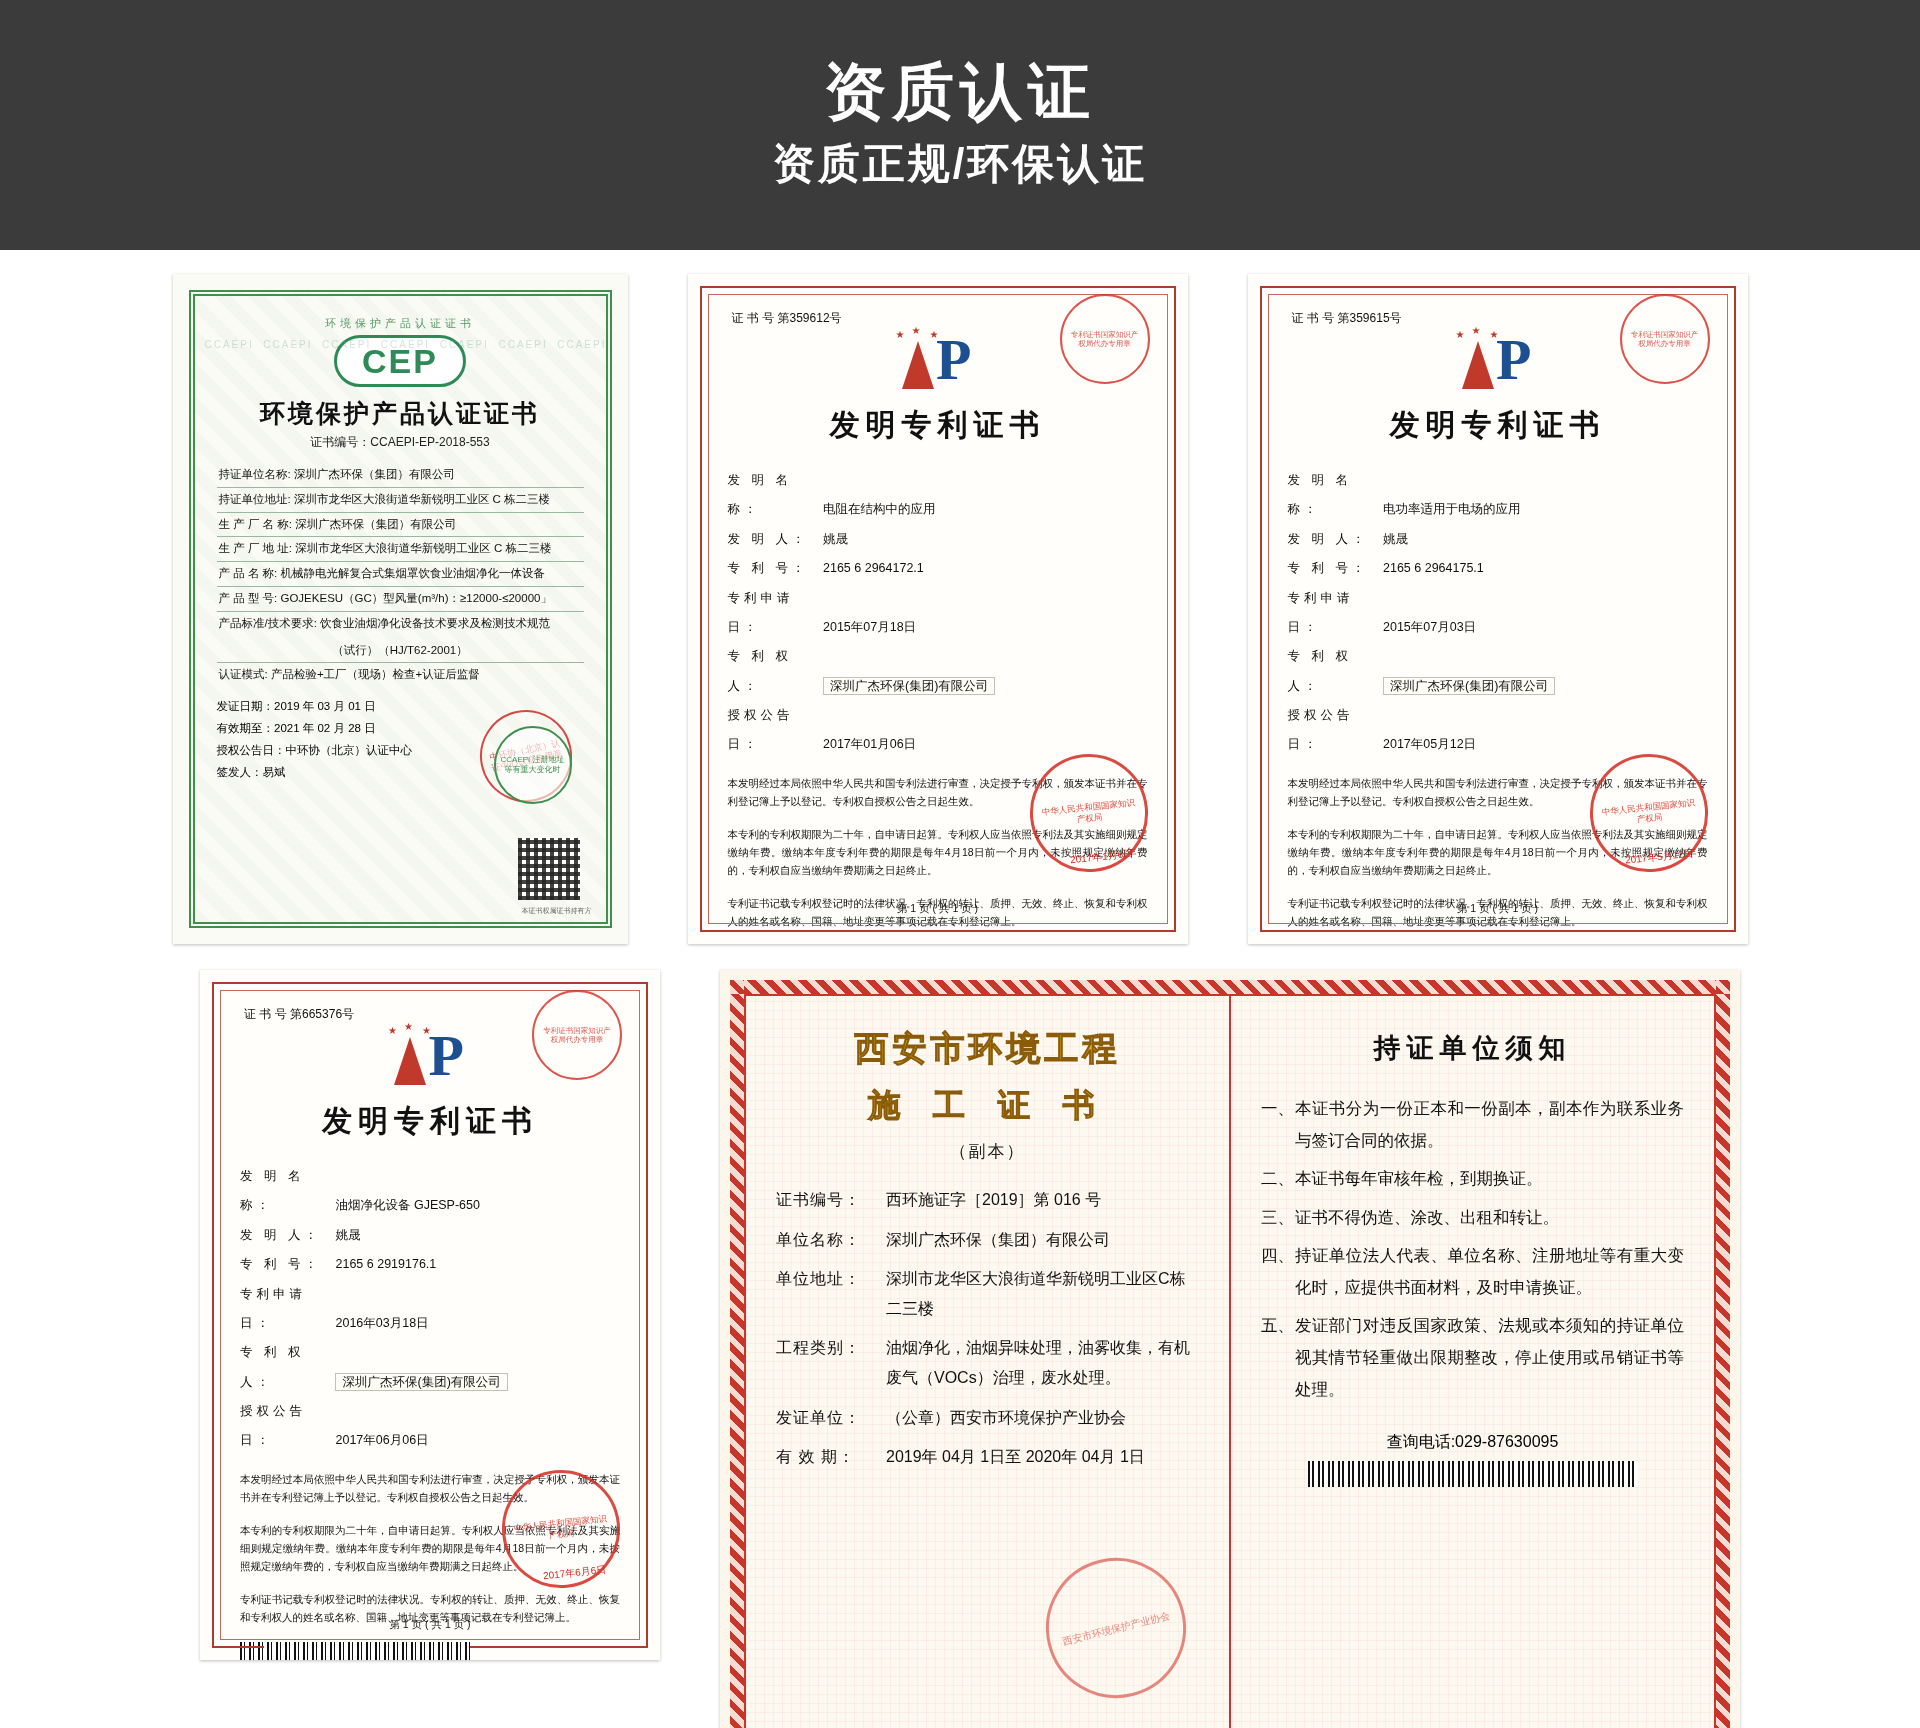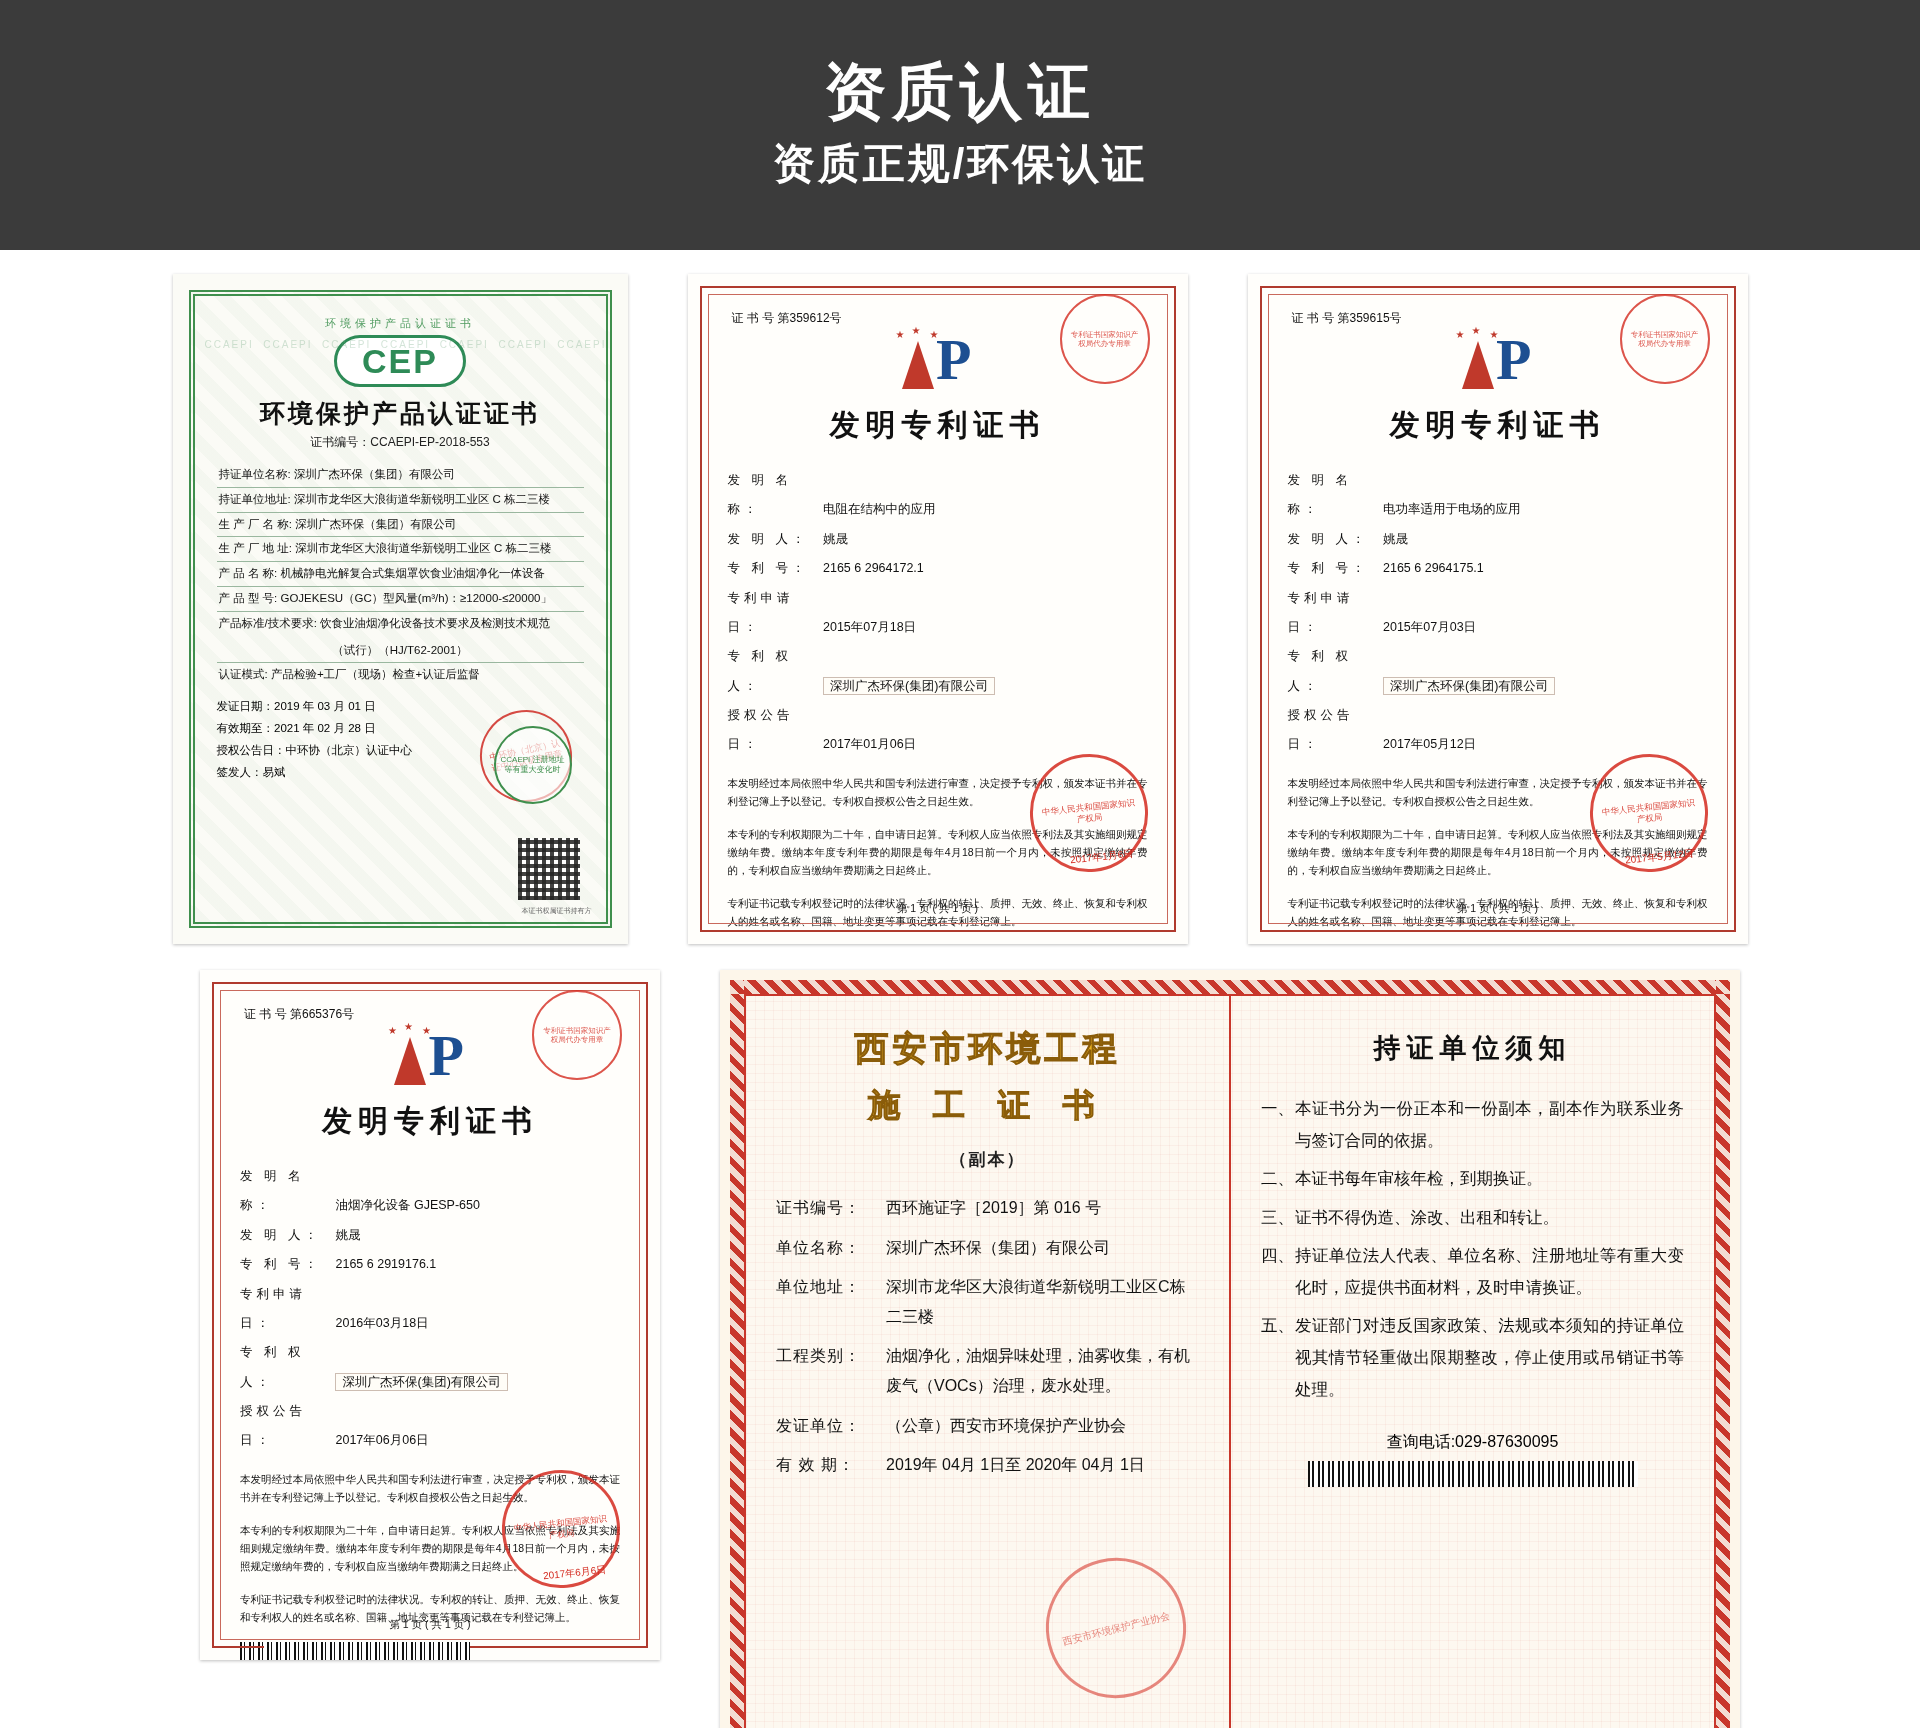--- a/index.html
+++ b/index.html
@@ -231,21 +231,21 @@
     color: #e8b020; letter-spacing: 4px;
     -webkit-text-stroke: 1px #8a5c0a;
     margin-top: 6px;
   }
   .x-title2 {
     text-align: center; font-size: 32px; font-weight: bold;
     color: #e8b020; letter-spacing: 12px;
     -webkit-text-stroke: 1px #8a5c0a;
     margin-top: 12px;
   }
-  .x-sub { text-align: center; font-size: 17px; color: #222; margin-top: 20px; letter-spacing: 2px; font-weight: bold;}
+  .x-sub { text-align: center; font-size: 17px; color: #222; margin-top: 12px; letter-spacing: 2px;}
   .x-rows { margin-top: 22px; font-size: 16px; color: #111; line-height: 1.85; }
   .x-row { display: flex; margin-bottom: 10px; }
   .x-lbl { width: 110px; text-align: justify; flex: none; letter-spacing: 1px; }
   .x-val { flex: 1; }
   .x-stamp {
     position: absolute; left: 300px; bottom: 78px;
     width: 140px; height: 140px; border: 3px solid #d42b20; border-radius: 50%;
     color: #d42b20; font-size: 10px; display: flex; align-items: center; justify-content: center;
     text-align: center; line-height: 1.3; padding: 10px; opacity: .55; transform: rotate(-14deg);
   }

